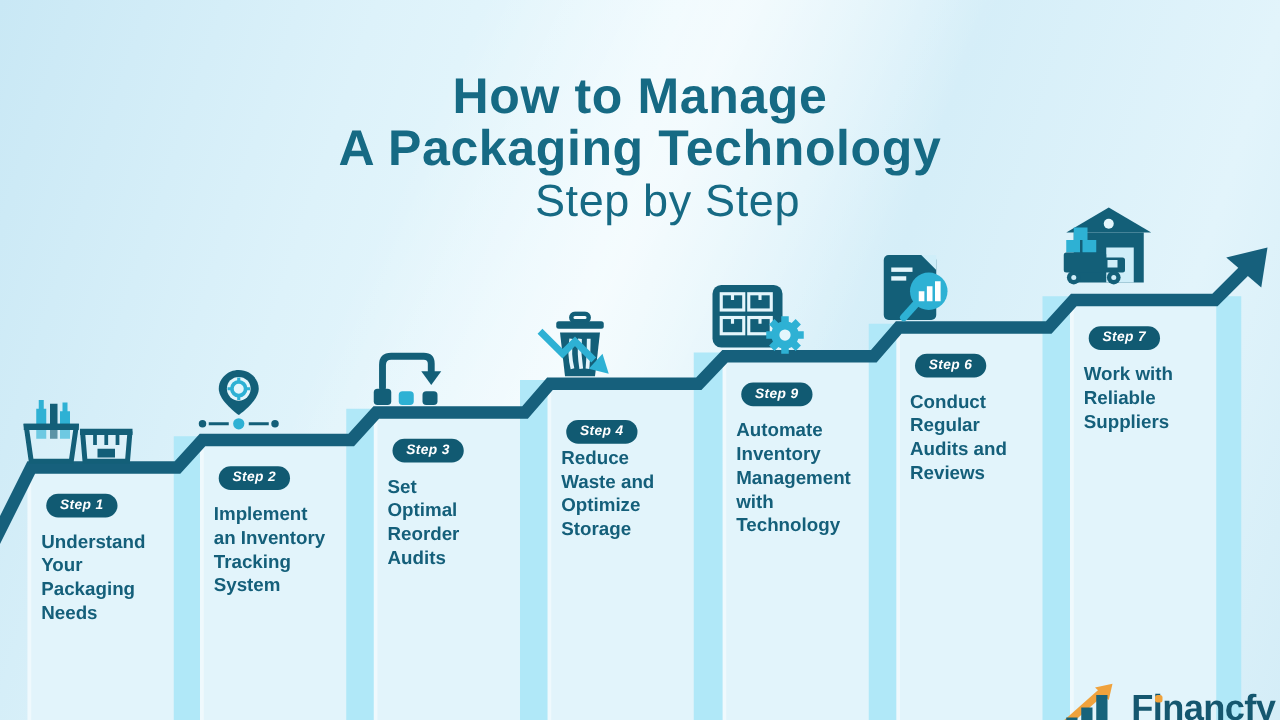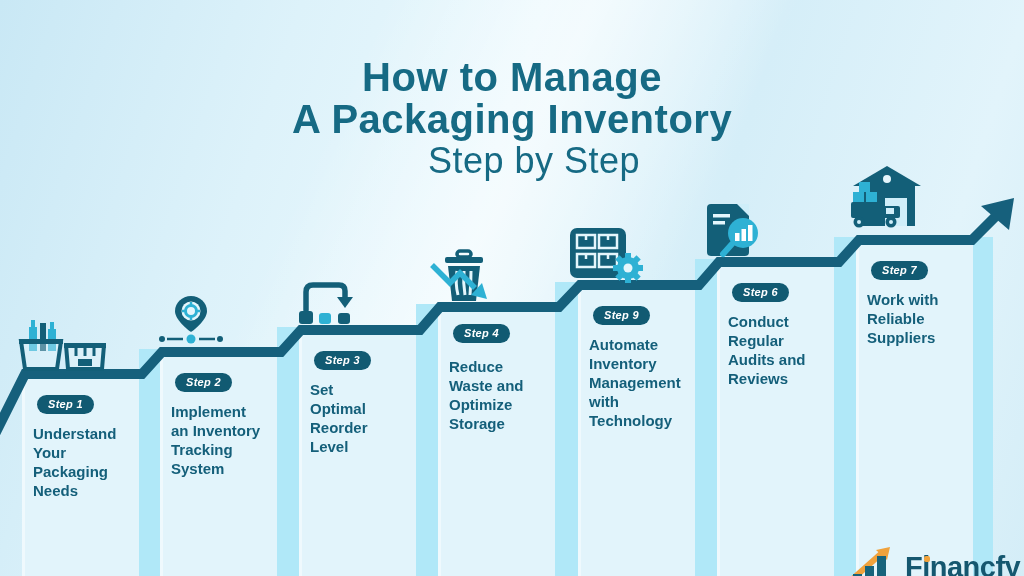--- a/index.html
+++ b/index.html
@@ -23,21 +23,21 @@
   .g1{left:139px;top:349px;width:21px}.g2{left:277px;top:327px;width:22px}
   .g3{left:416px;top:304px;width:22px}.g4{left:555px;top:282px;width:23px}
   .g5{left:695px;top:259px;width:22px}.g6{left:834px;top:237px;width:22px}
   .g7{left:973px;top:237px;width:20px}
   
   .stairs{position:absolute;left:0;top:0;pointer-events:none;}
   
   .badge{position:absolute;background:#115a72;color:#ffffff;font-size:11px;font-weight:bold;
          padding:3px 11px 4px;border-radius:11px;letter-spacing:.3px;font-style:italic;}
   .b1{left:37px;top:395px}.b2{left:175px;top:373px}.b3{left:314px;top:351px}
-  .b4{left:453px;top:324px}.b5{left:593px;top:306px}.b6{left:732px;top:283px}
+  .b4{left:453px;top:336px}.b5{left:593px;top:306px}.b6{left:732px;top:283px}
   .b7{left:871px;top:261px}
   .label{position:absolute;width:106px;color:#145f7a;font-size:15px;font-weight:bold;
          line-height:19px;white-space:pre-line;}
   .l1{left:33px;top:424px}.l2{left:171px;top:402px}.l3{left:310px;top:380px}
   .l4{left:449px;top:357px}.l5{left:589px;top:335px}.l6{left:728px;top:312px}
   .l7{left:867px;top:290px}
   
   .icon{position:absolute;}
   .i1{left:16px;top:315px}.i2{left:156px;top:294px}.i3{left:296px;top:276px}
   .i4{left:428px;top:249px}.i5{left:568px;top:226px}.i6{left:702px;top:202px}
@@ -47,21 +47,21 @@
   .logo-text{font-size:29px;font-weight:bold;color:#15576f;letter-spacing:-.5px;line-height:46px;margin-left:8px;}
   .logo-idot{position:absolute;left:81px;top:12px;width:6px;height:6px;border-radius:2px;background:#f0a23c;}
 </style>
 </head>
 <body>
 
 <div id="canvas">
 
   <div class="title">
     <div class="t1">How to Manage</div>
-    <div class="t2">A Packaging Inventory</div>
+    <div class="t2">A Packaging Technology</div>
     <div class="t3">Step by Step</div>
   </div>
 
   <div class="panel p1"></div>
   <div class="panel p2"></div>
   <div class="panel p3"></div>
   <div class="panel p4"></div>
   <div class="panel p5"></div>
   <div class="panel p6"></div>
   <div class="panel p7"></div>
@@ -207,21 +207,21 @@
 an Inventory
 Tracking
 System</div>
   <div class="label l1">Understand
 Your
 Packaging
 Needs</div>
   <div class="label l3">Set
 Optimal
 Reorder
-Level</div>
+Audits</div>
   <div class="label l4">Reduce
 Waste and
 Optimize
 Storage</div>
   <div class="label l5">Automate
 Inventory
 Management
 with
 Technology</div>
   <div class="label l6">Conduct

